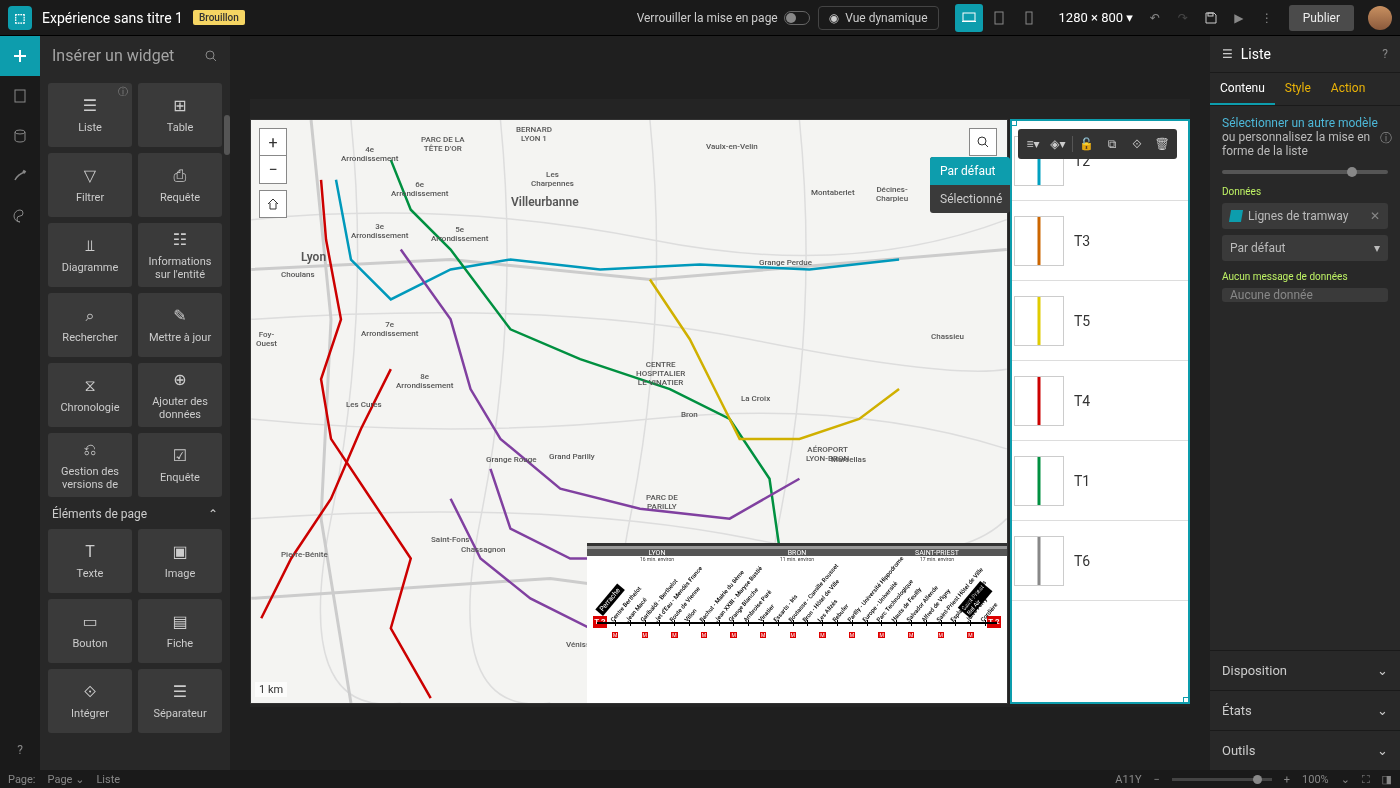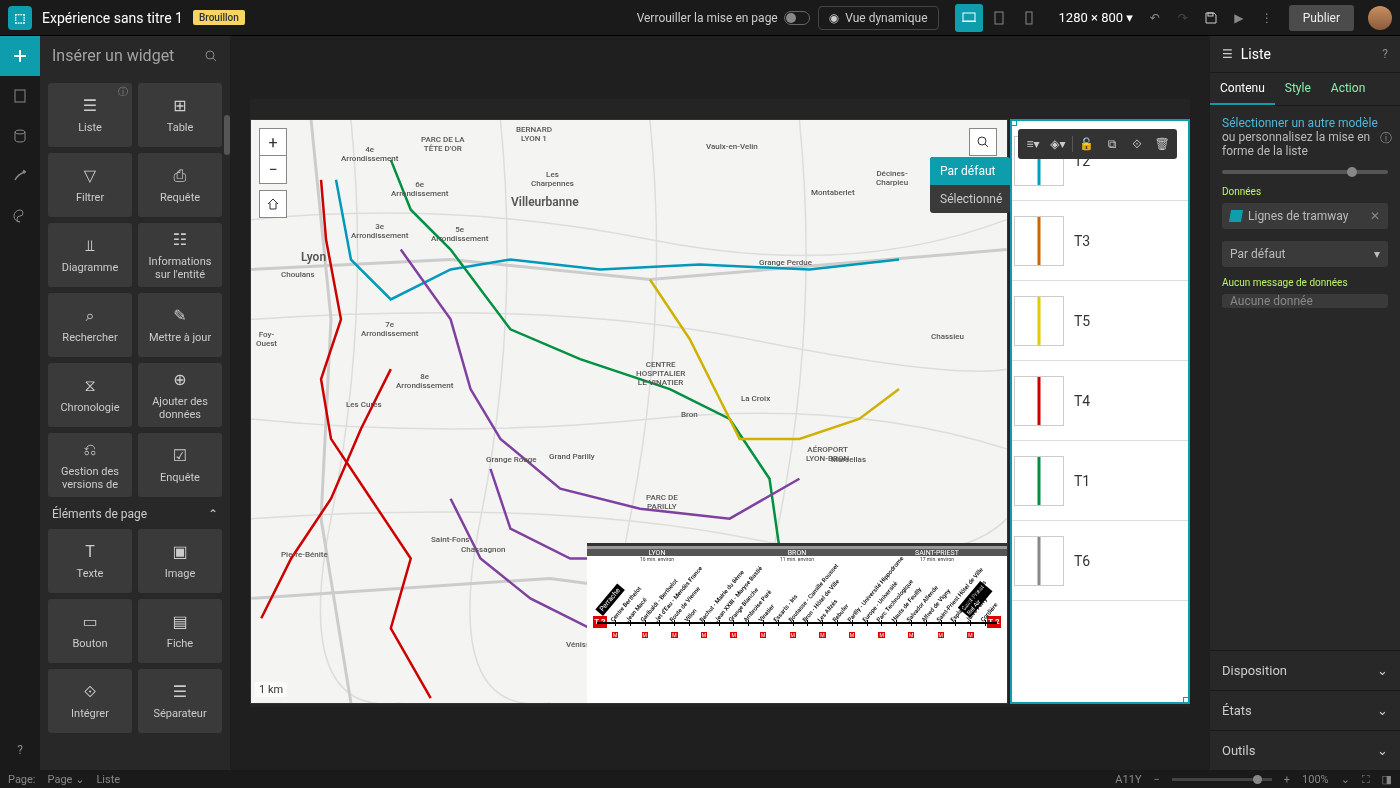--- a/index.html
+++ b/index.html
@@ -84,28 +84,28 @@
 .list-square { width: 50px; height: 50px; border: 1px solid #ccc; position: relative; }
 .list-line { position: absolute; left: 50%; top: 0; bottom: 0; width: 3px; transform: translateX(-50%); }
 .list-text { font-size: 14px; color: #333; }
 
 
 .right-panel { position: absolute; top: 36px; right: 0; width: 190px; bottom: 18px; background: #282828; display: flex; flex-direction: column; }
 .right-header { padding: 10px 12px; display: flex; align-items: center; gap: 8px; border-bottom: 1px solid #1a1a1a; }
 .right-header-icon { color: #ccc; }
 .right-header-title { color: #fff; font-size: 14px; flex:1;}
 .right-tabs { display: flex; border-bottom: 1px solid #1a1a1a; }
-.right-tab { padding: 8px 10px; color: #86efac; cursor: pointer; font-size: 12px; }
+.right-tab { padding: 8px 10px; color: #eab308; cursor: pointer; font-size: 12px; }
 .right-tab.active { color: #fff; border-bottom: 2px solid #0d9dad; }
 .right-content { padding: 10px 12px; font-size: 12px; color: #bbb; flex:1; overflow-y:auto;}
 .template-link { color: #4db8d8; cursor: pointer; }
 .template-slider { width: 100%; height: 4px; background: #555; border-radius: 2px; position: relative; margin: 12px 0;}
 .template-slider::after { content:''; position:absolute; left:75%; top:-3px; width:10px; height:10px; background:#888; border-radius:50%;}
 .section-label { color: #bef264; margin: 10px 0 6px; font-size: 10px;}
-.data-chip { background: #3a3a3a; border-radius: 3px; padding: 6px 8px; display: flex; align-items: center; gap: 6px; margin-bottom: 12px;}
+.data-chip { background: #3a3a3a; border-radius: 3px; padding: 6px 8px; display: flex; align-items: center; gap: 6px; margin-bottom: 6px;}
 .data-color { width: 12px; height: 12px; background: #0d9dad; transform: skewX(-10deg);}
 .data-close { color: #888; cursor: pointer; }
 .select-box { background: #3a3a3a; border-radius: 3px; padding: 6px 8px; display: flex; justify-content: space-between; align-items: center; cursor: pointer; margin-bottom:10px;}
 .no-data-box { background: #3a3a3a; border-radius: 3px; padding: 0 8px; color:#888;}
 .accordion-row { border-top: 1px solid #1a1a1a; padding: 12px; display: flex; justify-content: space-between; align-items: center; color: #ccc; cursor: pointer; font-size:13px; }
 
 
 .bottom-bar { position: absolute; bottom: 0; left: 0; right: 0; height: 18px; background: #1a1a1a; display: flex; align-items: center; padding: 0 8px; font-size: 11px; color: #888; gap: 12px; }
 .bottom-spacer { flex: 1; }
 .zoom-slider { width: 100px; height: 3px; background: #444; position: relative; }
@@ -344,21 +344,21 @@
 Arrondissement</div>
       <div class="map-label" style="top:150px; left:30px;">Choulans</div>
       <div class="map-label" style="top:200px; left:110px; white-space:pre;">7e
 Arrondissement</div>
       <div class="map-label" style="top:210px; left:5px; white-space:pre;">Foy-
 Ouest</div>
       <div class="map-label" style="top:280px; left:95px;">Les Cures</div>
       <div class="map-label" style="top:252px; left:145px; white-space:pre;">8e
 Arrondissement</div>
       <div class="map-label" style="top:68px; left:560px;">Montaberlet</div>
-      <div class="map-label" style="top:49px; left:625px; white-space:pre;text-align:center;">Décines-
+      <div class="map-label" style="top:65px; left:625px; white-space:pre;text-align:center;">Décines-
 Charpieu</div>
       <div class="map-label" style="top:22px; left:455px;">Vaulx-en-Velin</div>
       <div class="map-label" style="top:138px; left:508px;">Grange Perdue</div>
       <div class="map-label" style="top:212px; left:680px;">Chassieu</div>
       <div class="map-label" style="top:240px; left:385px; white-space:pre; text-align:center;">CENTRE
 HOSPITALIER
 LE VINATIER</div>
       <div class="map-label" style="top:274px; left:490px;">La Croix</div>
       <div class="map-label" style="top:290px; left:430px;">Bron</div>
       <div class="map-label" style="top:325px; left:555px; white-space:pre; text-align:center;">AÉROPORT

